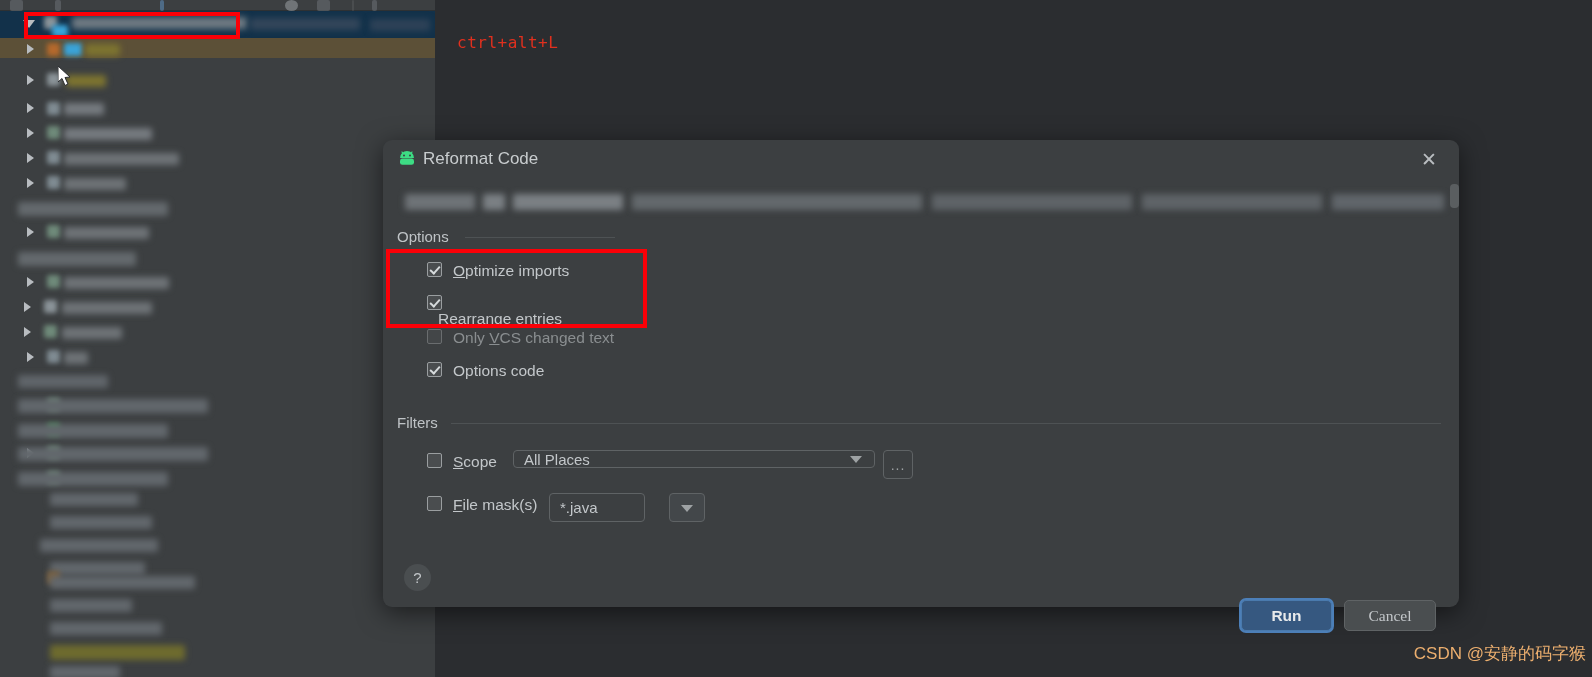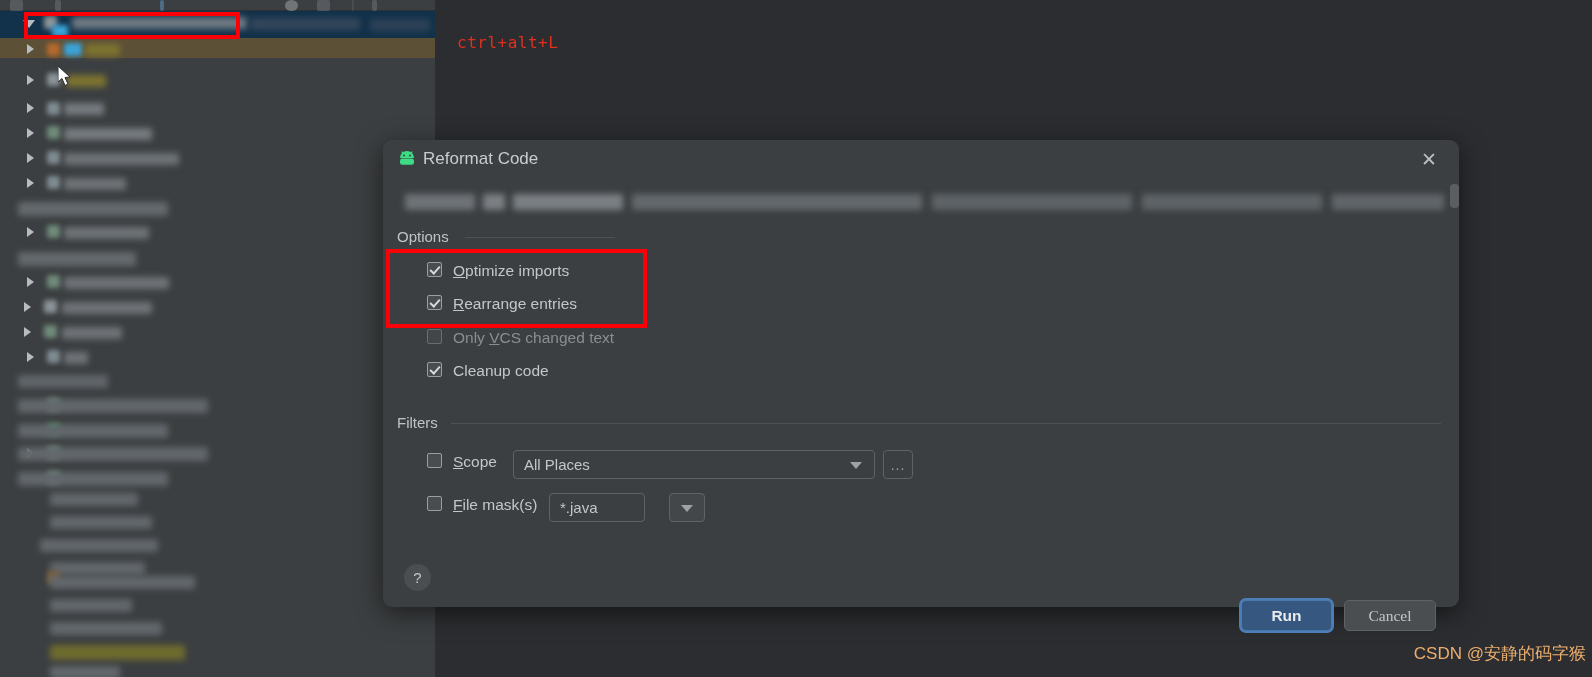--- a/index.html
+++ b/index.html
@@ -380,43 +380,43 @@
     <div class="path-scroll"></div>
 
     <div class="group-label" style="left:14px; top:88px;">Options</div>
     <div class="group-line" style="left:82px; top:97px; width:150px;"></div>
 
     <div class="cb-row" style="left:44px; top:122px;">
       <div class="cbox checked"></div>
       <div class="cb-label"><span class="mn">O</span><span>ptimize imports</span></div>
     </div>
 
-    <div class="cb-row" style="left:44px; top:155px;">
+    <div class="cb-row" style="left:44px; top:155px;flex-direction:column;">
       <div class="cbox checked"></div>
       <div class="cb-label"><span class="mn">R</span><span>earrange entries</span></div>
     </div>
 
     <div class="cb-row" style="left:44px; top:189px;">
       <div class="cbox disabled"></div>
       <div class="cb-label disabled"><span>Only </span><span class="mn">V</span><span>CS changed text</span></div>
     </div>
 
     <div class="cb-row" style="left:44px; top:222px;">
       <div class="cbox checked"></div>
-      <div class="cb-label">Cleanup code</div>
+      <div class="cb-label">Options code</div>
     </div>
 
     <div class="group-label" style="left:14px; top:274px;">Filters</div>
     <div class="group-line" style="left:68px; top:283px; width:990px;"></div>
 
     <div class="cb-row" style="left:44px; top:313px;">
       <div class="cbox"></div>
       <div class="cb-label"><span class="mn">S</span><span>cope</span></div>
     </div>
-    <div class="fld" style="left:130px; top:310px; width:362px; height:29px;">
+    <div class="fld" style="left:130px; top:310px; width:362px; height:18px;">
       <span class="txt">All Places</span>
       <span class="combo-arrow"></span>
     </div>
     <div class="ell-btn" style="left:500px; top:310px; width:30px; height:29px;">...</div>
 
     <div class="cb-row" style="left:44px; top:356px;">
       <div class="cbox"></div>
       <div class="cb-label"><span class="mn">F</span><span>ile mask(s)</span></div>
     </div>
     <div class="fld" style="left:166px; top:353px; width:96px; height:29px;">

